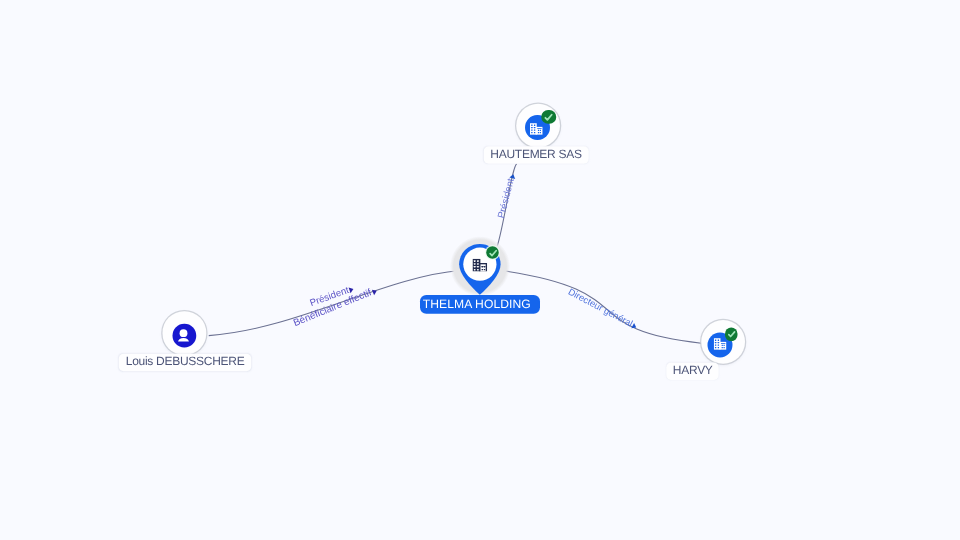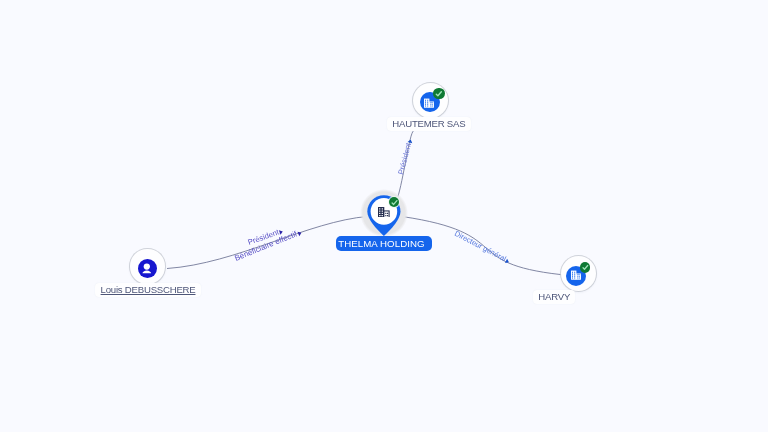--- a/index.html
+++ b/index.html
@@ -68,21 +68,21 @@
     <div class="nlabel" style="left:387px;top:117px;">HAUTEMER SAS</div>
   </div>
 
   <div class="node">
     <div class="ncircle" style="left:130.3px;top:249.2px;width:34.4px;height:34.4px;"></div>
     <div class="inner" style="left:137.6px;top:258.8px;width:19.3px;height:19.5px;background:#1717cf;"></div>
     <svg style="position:absolute;left:141.2px;top:262.9px;" width="11.6" height="11.6" viewBox="0 0 24 24">
       <circle cx="12" cy="7.3" r="6.5" fill="#fff"></circle>
       <path fill="#fff" d="M12 15.5c-5 0-8.6 3-9 5.8h18c-.4-2.8-4-5.8-9-5.8z"></path>
     </svg>
-    <div class="nlabel" style="left:95.3px;top:283.4px;text-decoration:underline;">Louis DEBUSSCHERE</div>
+    <div class="nlabel" style="left:95.3px;top:283.4px;">Louis DEBUSSCHERE</div>
   </div>
 
   <div class="node">
     <div class="ncircle" style="left:560.6px;top:256.1px;width:35.1px;height:35.1px;"></div>
     <div class="inner" style="left:566.2px;top:265.7px;width:20.2px;height:20px;background:#1565ec;"></div>
     <svg style="position:absolute;left:570.8px;top:270.3px;" width="10.8" height="10.3" viewBox="0 0 26 22">
       <rect x="0" y="0" width="13" height="22" fill="#ffffff"></rect>
       <rect x="11" y="7" width="13" height="15" fill="#ffffff"></rect>
       <g fill="#1565ec">
         <rect x="2.3" y="2.6" width="2.6" height="2.6" rx="0.3"></rect>

